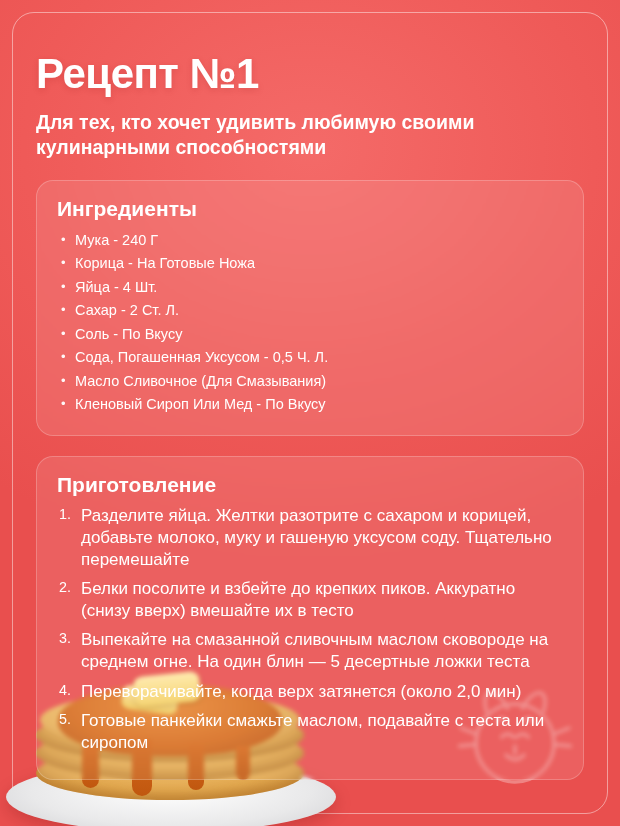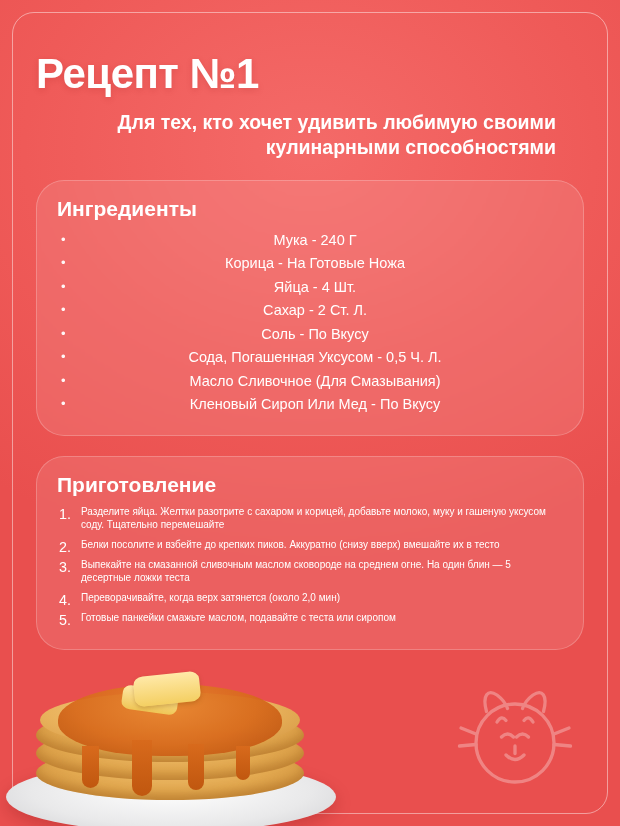--- a/index.html
+++ b/index.html
@@ -39,41 +39,40 @@
     line-height: 1.05;
     text-shadow: 0 2px 6px rgba(150,20,20,0.18);
   }
 
   .subtitle {
     margin-top: 14px;
     font-size: 19.5px;
     font-weight: bold;
     line-height: 1.28;
     max-width: 520px;
-    text-align: right;
   }
 
   .card {
     margin-top: 20px;
     background: rgba(255,255,255,0.10);
     border: 1px solid rgba(255,255,255,0.22);
-    border-radius: 28px;
+    border-radius: 17px;
     padding: 16px 28px 18px 20px;
     backdrop-filter: blur(2px);
   }
 
   .card-title {
     font-size: 21px;
     font-weight: bold;
     margin-bottom: 8px;
   }
 
   ul.ing {
     list-style: none;
-    margin: 0; padding: 0; text-align: center;
+    margin: 0; padding: 0;
   }
   ul.ing li {
     position: relative;
     font-size: 14.5px;
     line-height: 1.62;
     padding-left: 18px;
     white-space: nowrap;
   }
   ul.ing li::before {
     content: "\2022";
@@ -86,21 +85,21 @@
 
   ol.steps {
     list-style: none;
     counter-reset: st;
     margin: 2px 0 0 0;
     padding: 0;
   }
   ol.steps li {
     counter-increment: st;
     position: relative;
-    font-size: 10px;
+    font-size: 17px;
     line-height: 1.3;
     padding-left: 24px;
     margin-bottom: 7px;
   }
   ol.steps li::before {
     content: counter(st) ".";
     position: absolute;
     left: 2px;
     top: 0;
     font-size: 14.3px;

